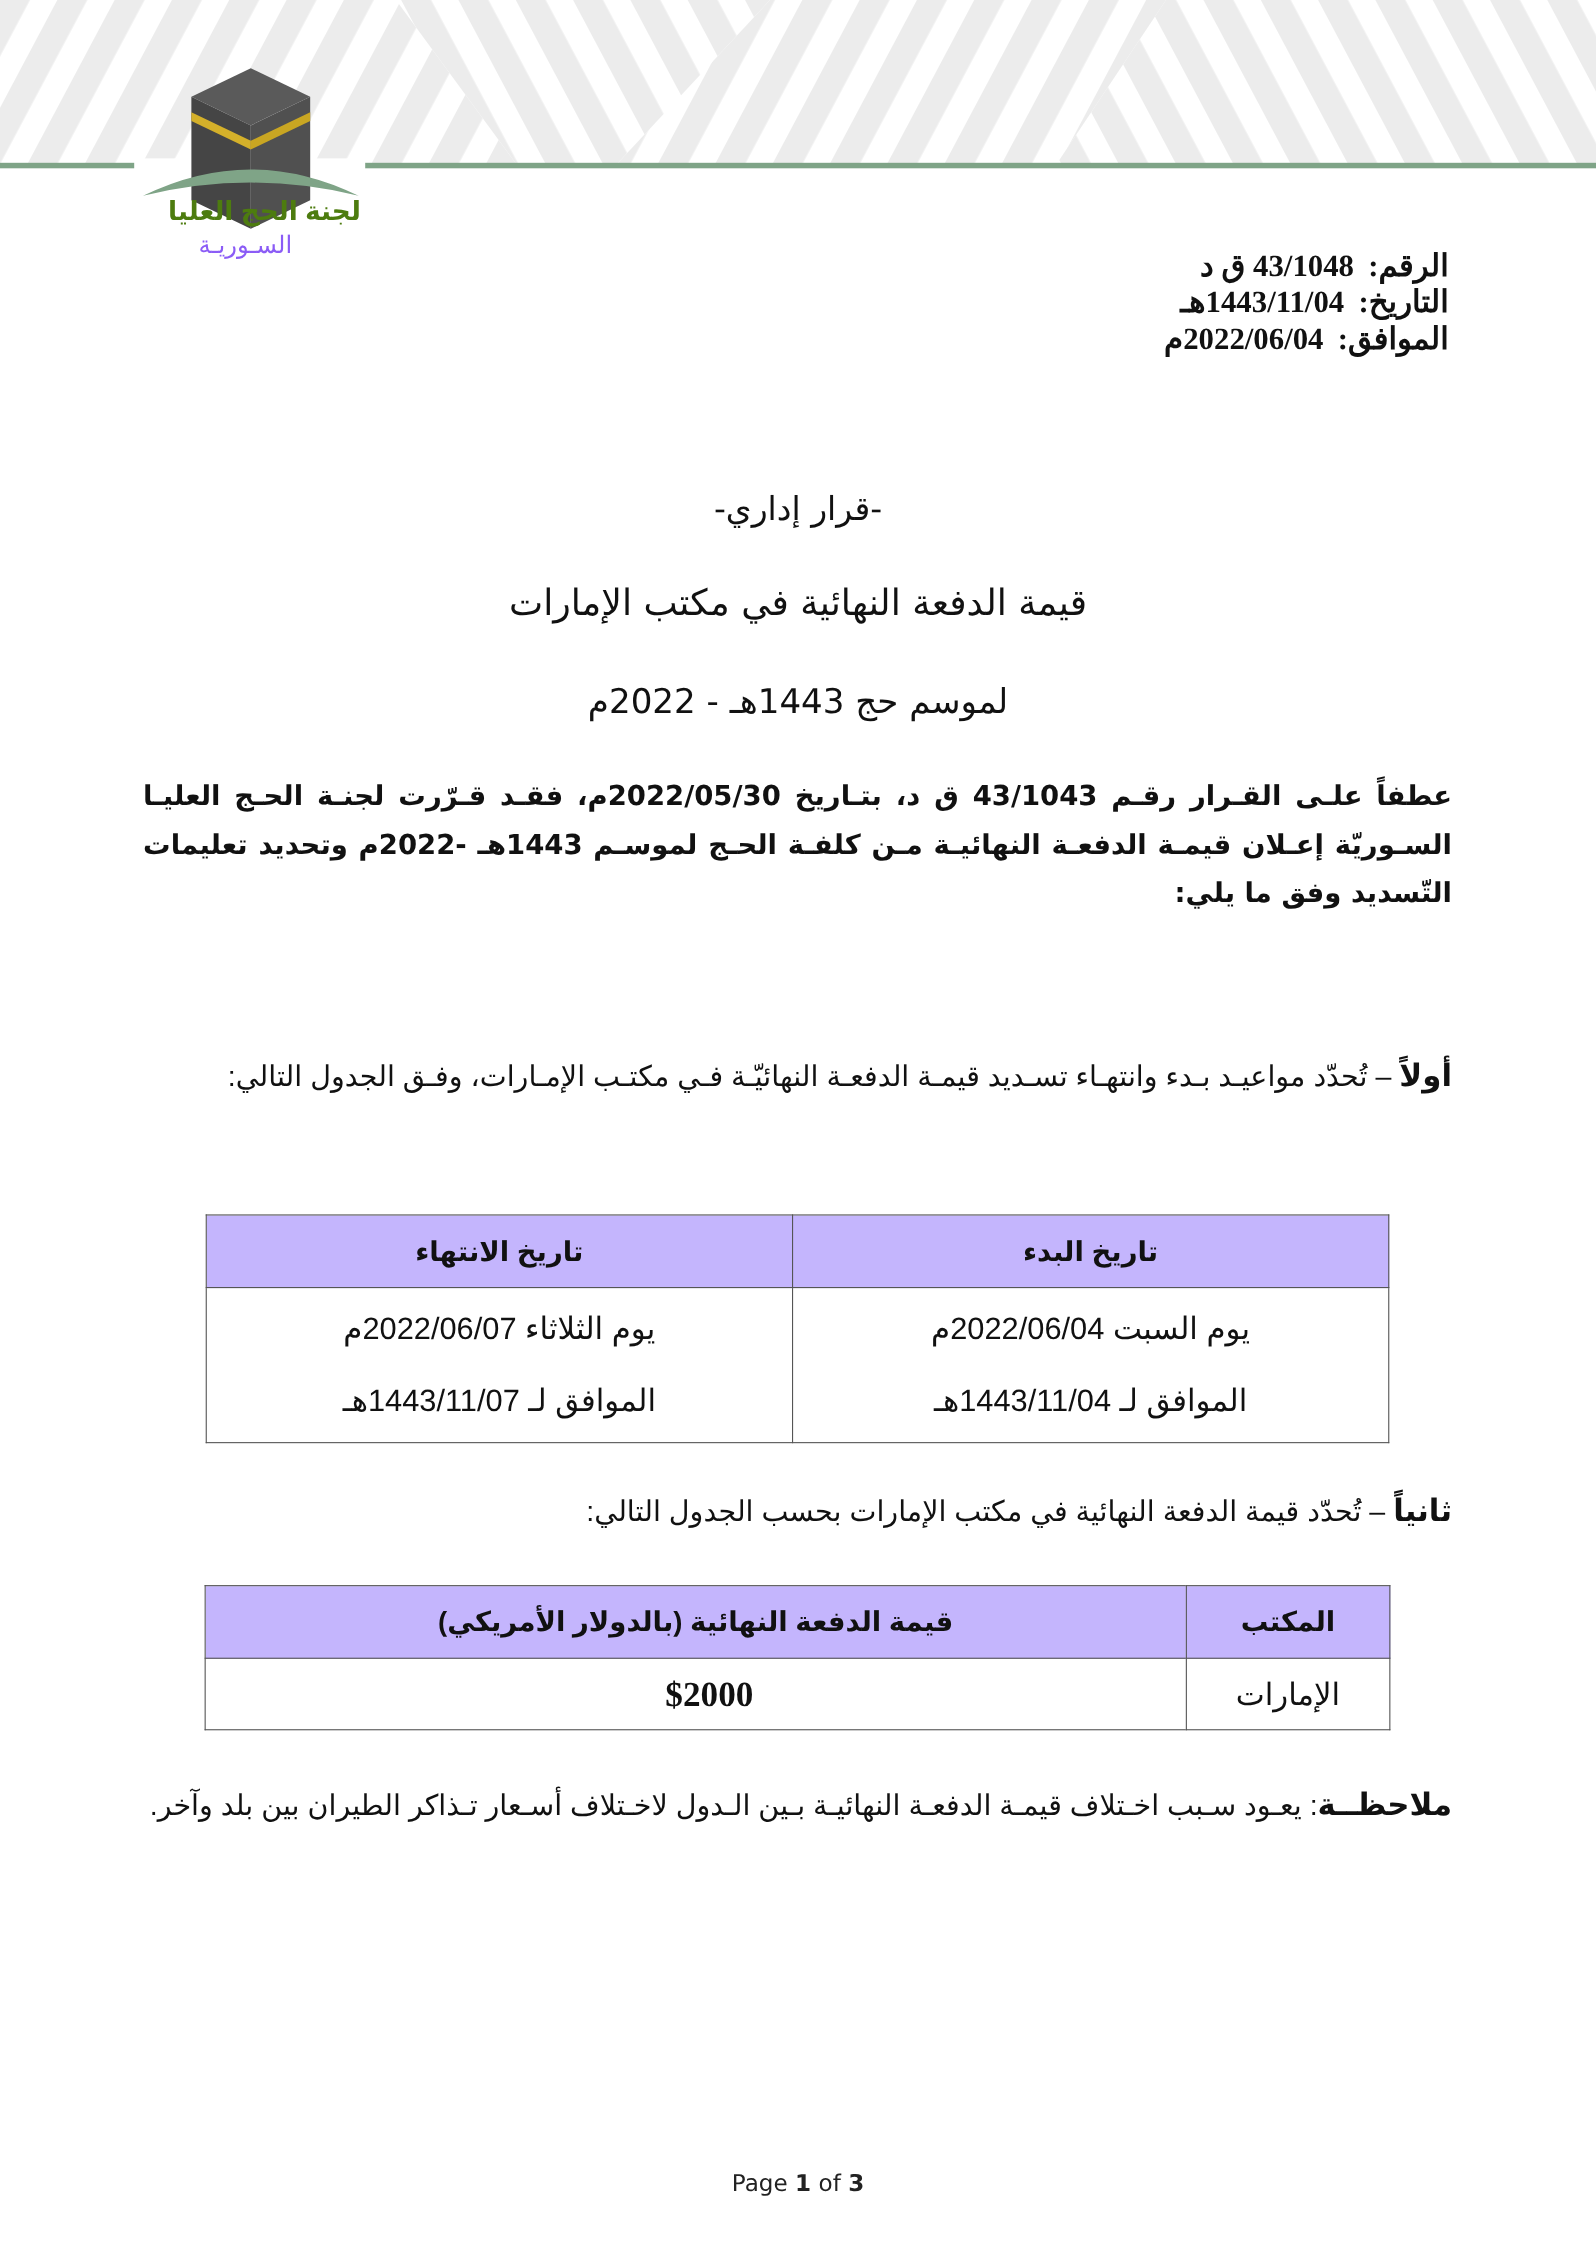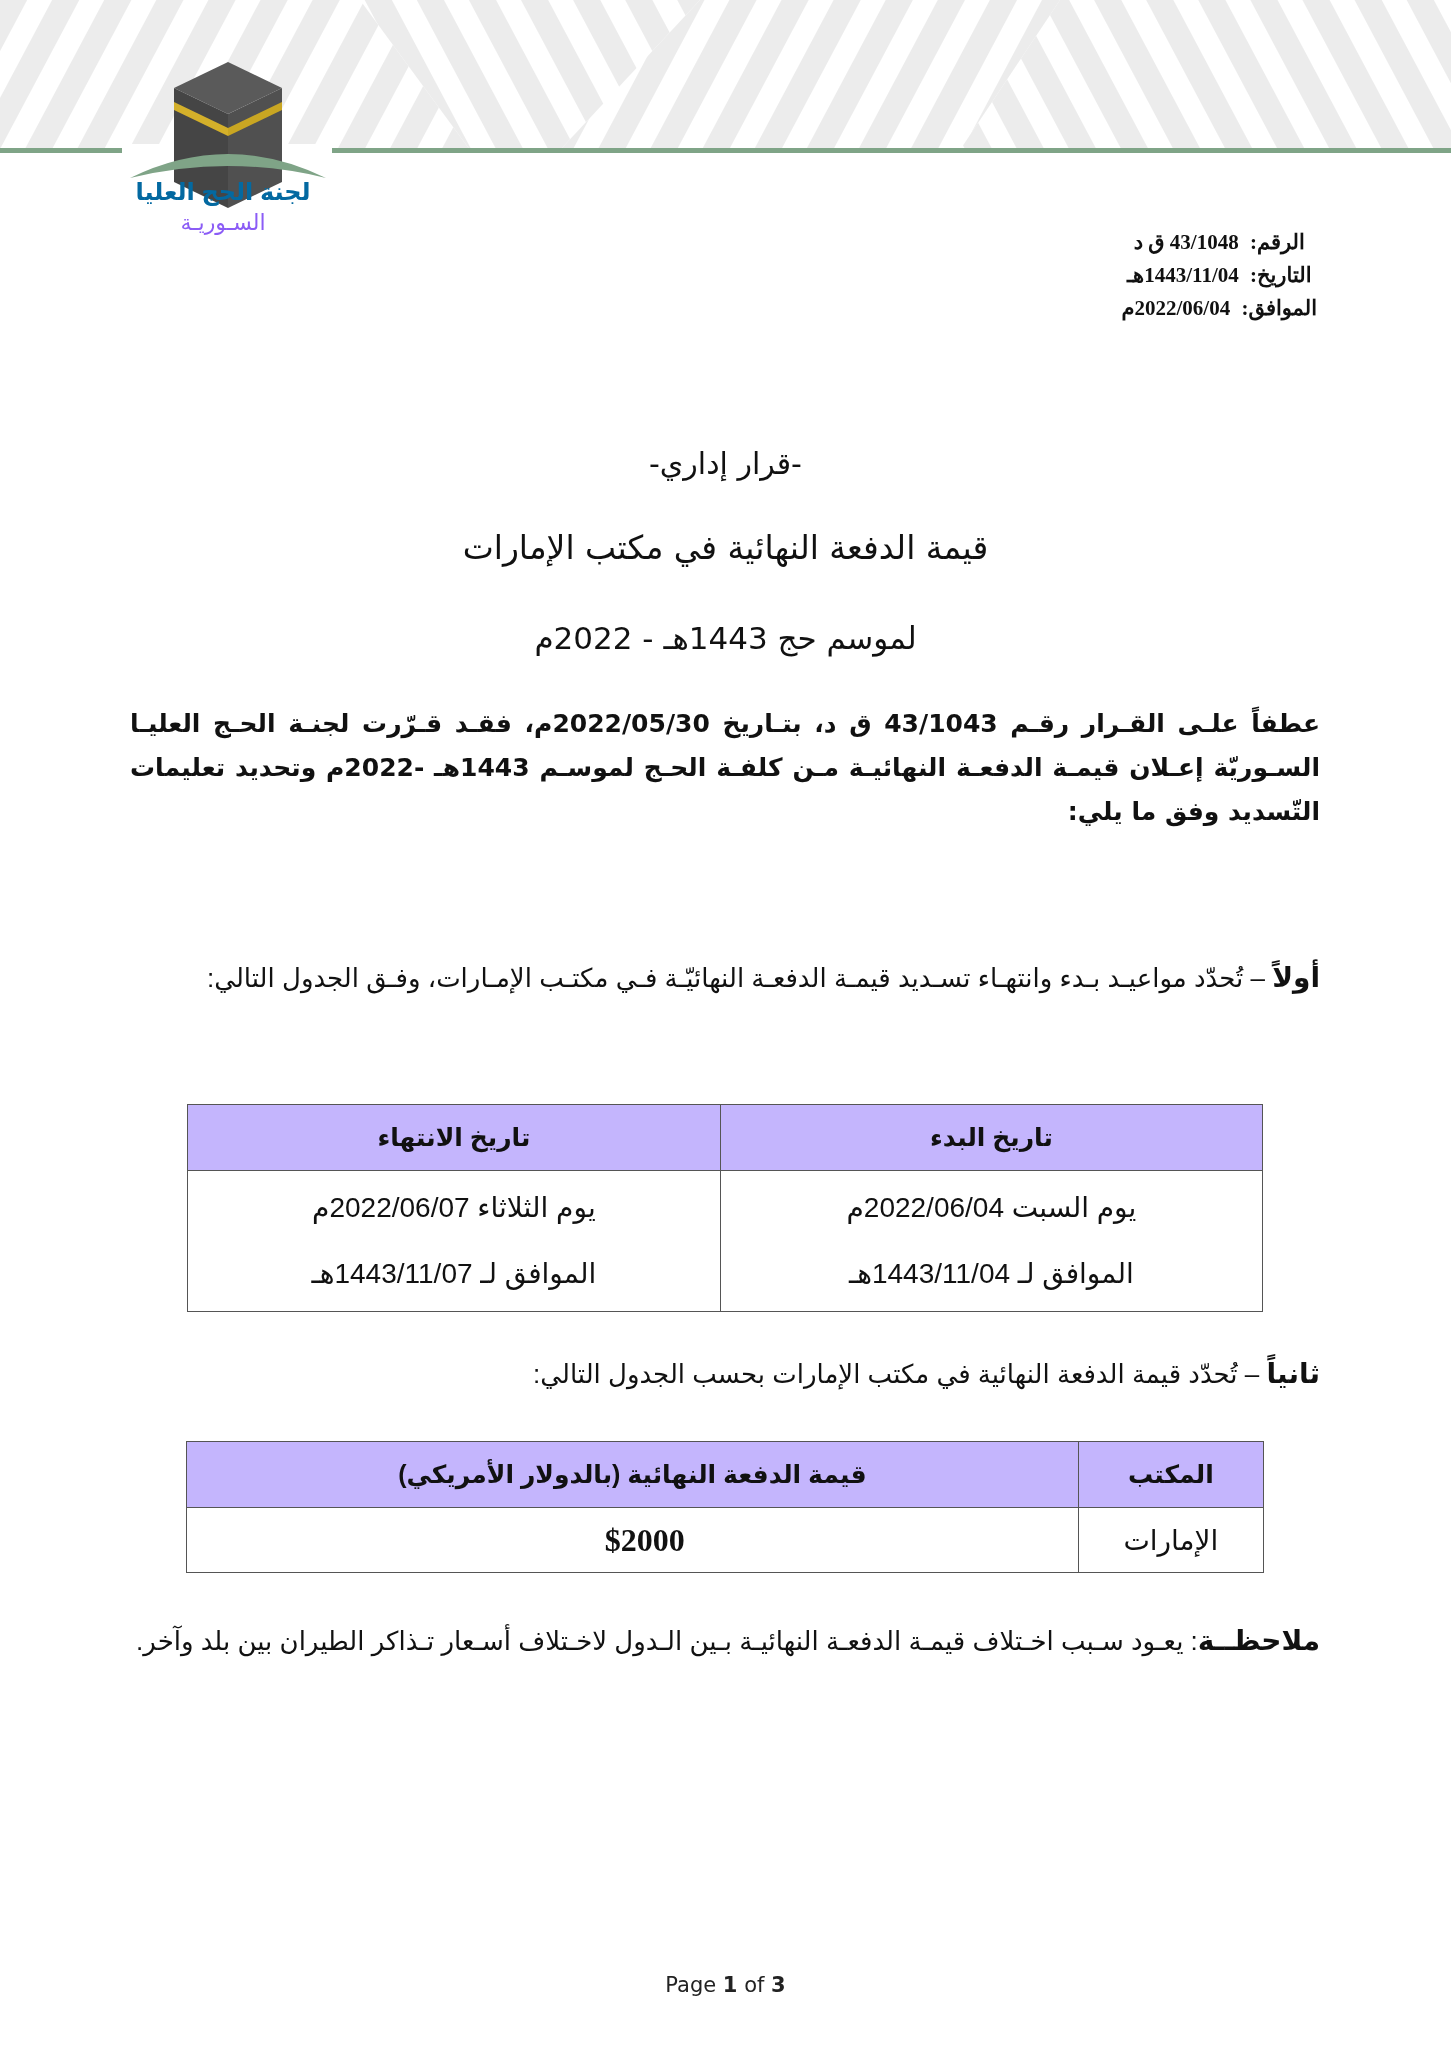--- a/index.html
+++ b/index.html
@@ -14,30 +14,30 @@
   .green-rule {
     position: absolute; left: 0; top: 148px; width: 1451px; height: 5px; background: #7fa487;
   }
   .logo {
     position: absolute; left: 118px; top: 58px; width: 220px; height: 190px;
   }
   .logo-mask {
     position: absolute; left: 122px; top: 144px; width: 210px; height: 14px; background: #fff;
   }
   .logo-text-1 {
-    position: absolute; left: 118px; top: 178px; width: 210px; text-align: center;
-    font-size: 24px; font-weight: bold; color: #0369a1; direction: rtl;
+    position: absolute; left: 118px; top: 178px; width: 210px; text-align: right;
+    font-size: 24px; font-weight: bold; color: #4d7c0f; direction: rtl;
   }
   .logo-text-2 {
     position: absolute; left: 118px; top: 210px; width: 210px; text-align: center;
     font-size: 22px; color: #8b5cf6; direction: rtl; letter-spacing: 2px;
   }
   .ref-block {
-    position: absolute; right: 134px; top: 226px; direction: rtl; text-align: center;
-    font-family: "Liberation Serif", "DejaVu Serif", serif; font-weight: bold; font-size: 21px; line-height: 33px;
+    position: absolute; right: 134px; top: 226px; direction: rtl; text-align: right;
+    font-family: "Liberation Serif", "DejaVu Serif", serif; font-weight: bold; font-size: 28px; line-height: 33px;
   }
   .ref-block .row span.val { margin-right: 6px; }
   .titles {
     position: absolute; left: 0; width: 1451px; text-align: center; direction: rtl;
     font-family: "DejaVu Sans", sans-serif; font-weight: normal;
   }
   .t1 { top: 446px; font-size: 30px; }
   .t2 { top: 528px; font-size: 33px; }
   .t3 { top: 620px; font-size: 31px; }
   .intro {

